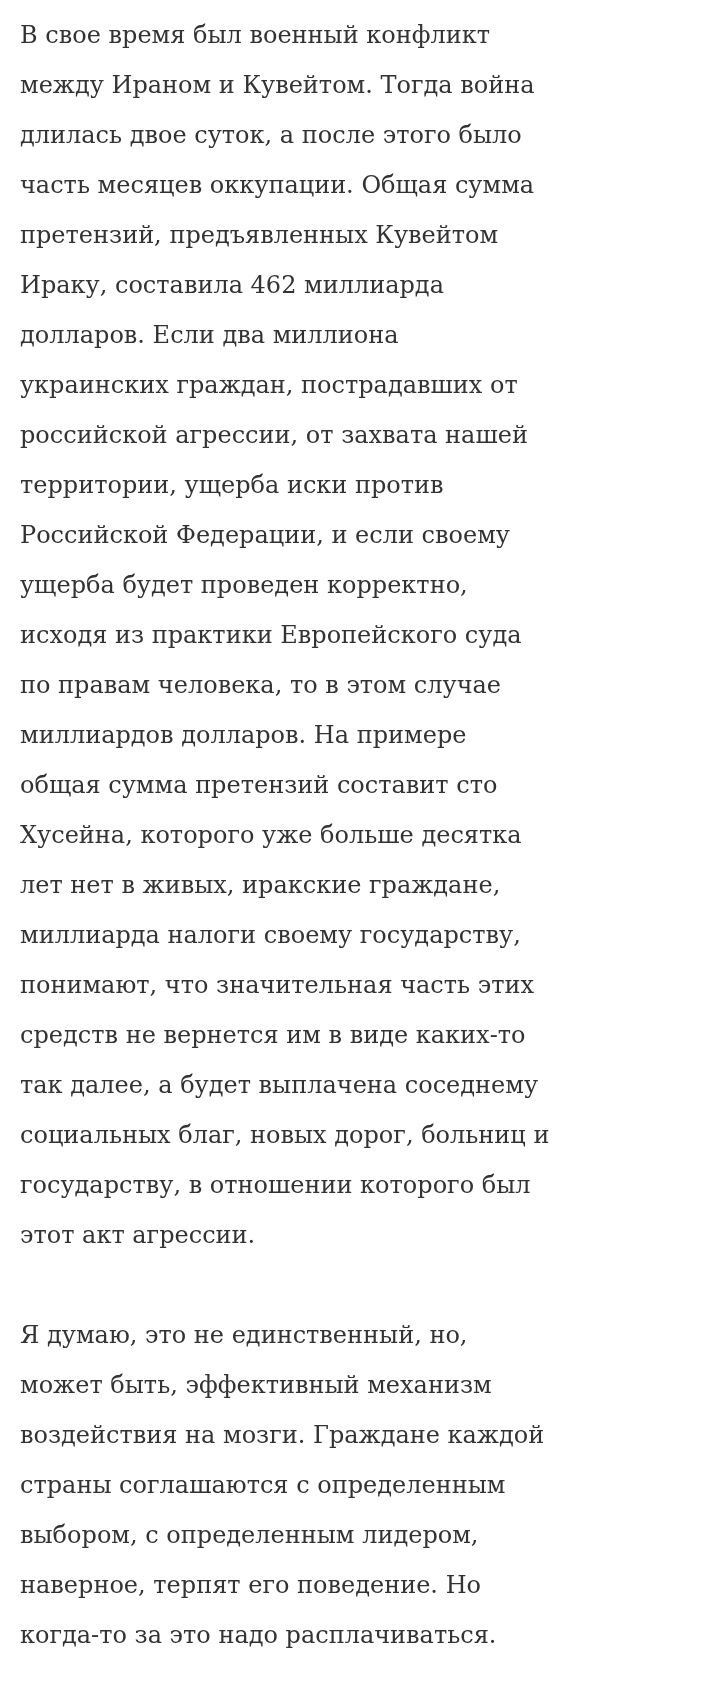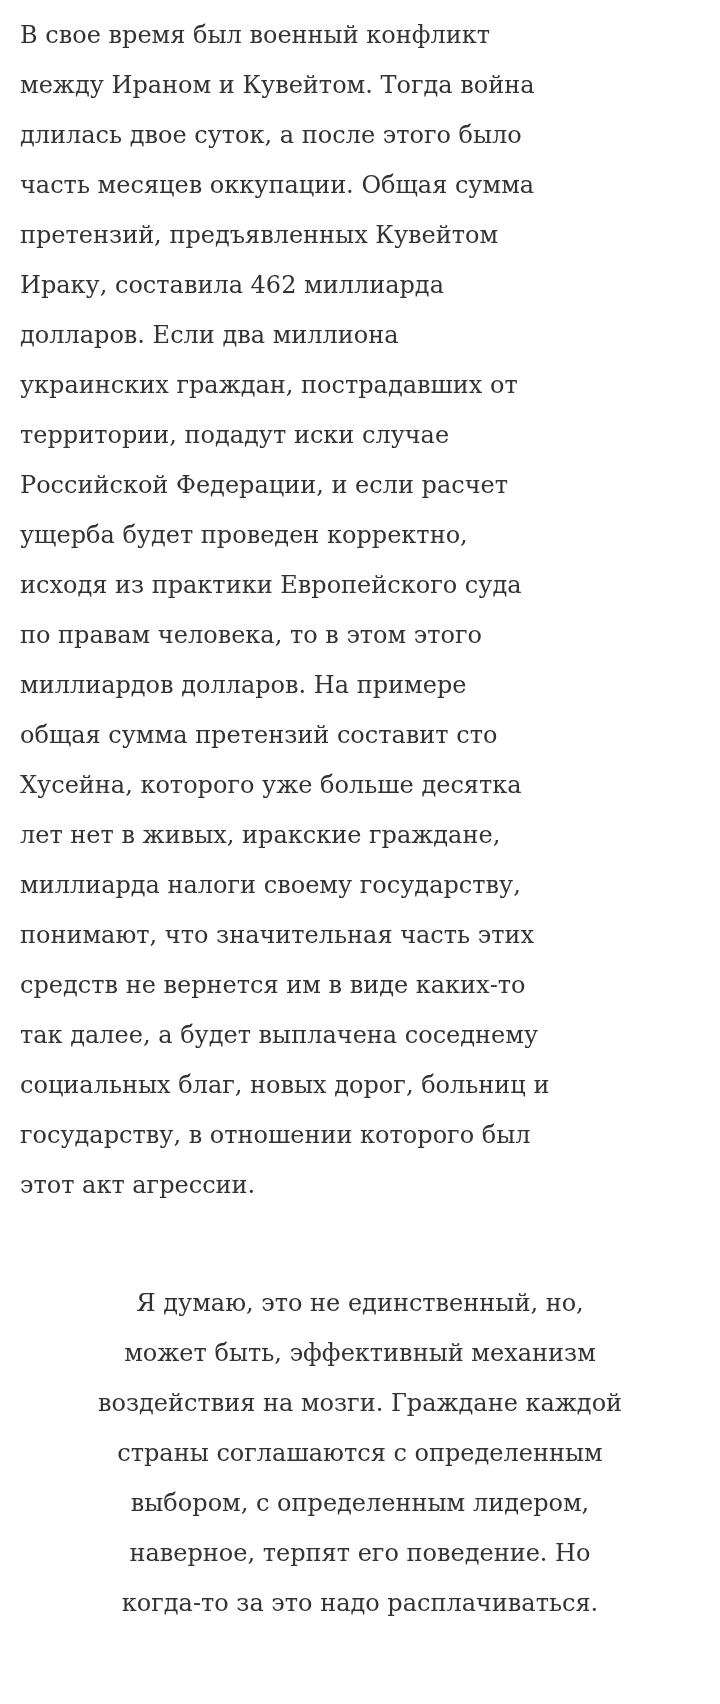--- a/index.html
+++ b/index.html
@@ -15,46 +15,46 @@
     .article {
       padding: 10px 20px 20px 20px;
       color: #333333;
     }
     .para {
       font-size: 24px;
       line-height: 50px;
       font-weight: 400;
     }
     .para + .para {
-      margin-top: 68px;
-      text-align: center;
+      margin-top: 50px;
     }
     .line {
       display: block;
       white-space: nowrap;
     }
   </style>
 </head>
 <body>
 
 <main class="article">
     <p class="para">
       <span class="line">В свое время был военный конфликт</span>
       <span class="line">между Ираном и Кувейтом. Тогда война</span>
       <span class="line">длилась двое суток, а после этого было</span>
       <span class="line">часть месяцев оккупации. Общая сумма</span>
       <span class="line">претензий, предъявленных Кувейтом</span>
       <span class="line">Ираку, составила 462 миллиарда</span>
       <span class="line">долларов. Если два миллиона</span>
       <span class="line">украинских граждан, пострадавших от</span>
-      <span class="line">территории, подадут иски случае</span>
-      <span class="line">Российской Федерации, и если расчет</span>
+      <span class="line">российской агрессии, от захвата нашей</span>
+      <span class="line">территории, ущерба иски против</span>
+      <span class="line">Российской Федерации, и если своему</span>
       <span class="line">ущерба будет проведен корректно,</span>
       <span class="line">исходя из практики Европейского суда</span>
-      <span class="line">по правам человека, то в этом этого</span>
+      <span class="line">по правам человека, то в этом случае</span>
       <span class="line">миллиардов долларов. На примере</span>
       <span class="line">общая сумма претензий составит сто</span>
       <span class="line">Хусейна, которого уже больше десятка</span>
       <span class="line">лет нет в живых, иракские граждане,</span>
       <span class="line">миллиарда налоги своему государству,</span>
       <span class="line">понимают, что значительная часть этих</span>
       <span class="line">средств не вернется им в виде каких-то</span>
       <span class="line">так далее, а будет выплачена соседнему</span>
       <span class="line">социальных благ, новых дорог, больниц и</span>
       <span class="line">государству, в отношении которого был</span>

